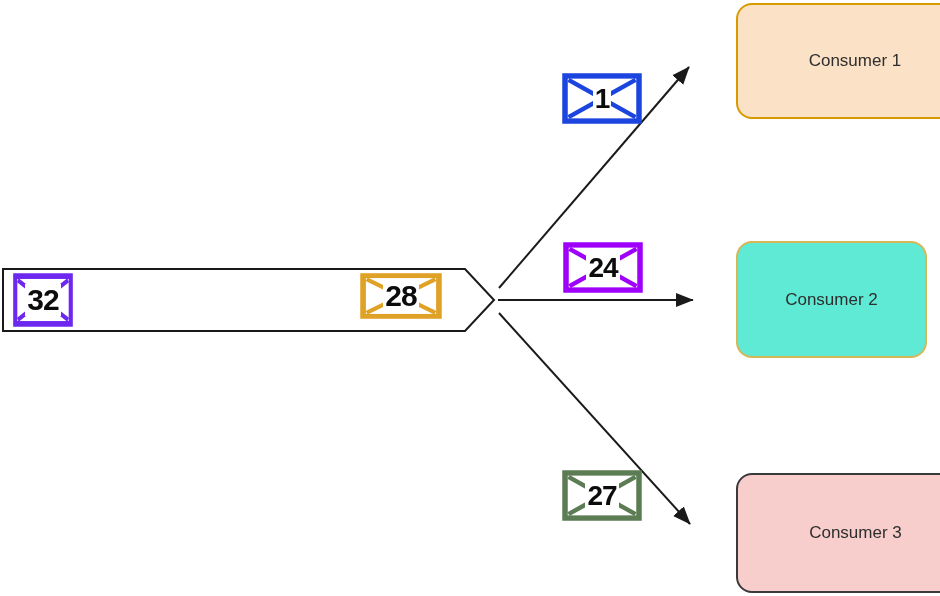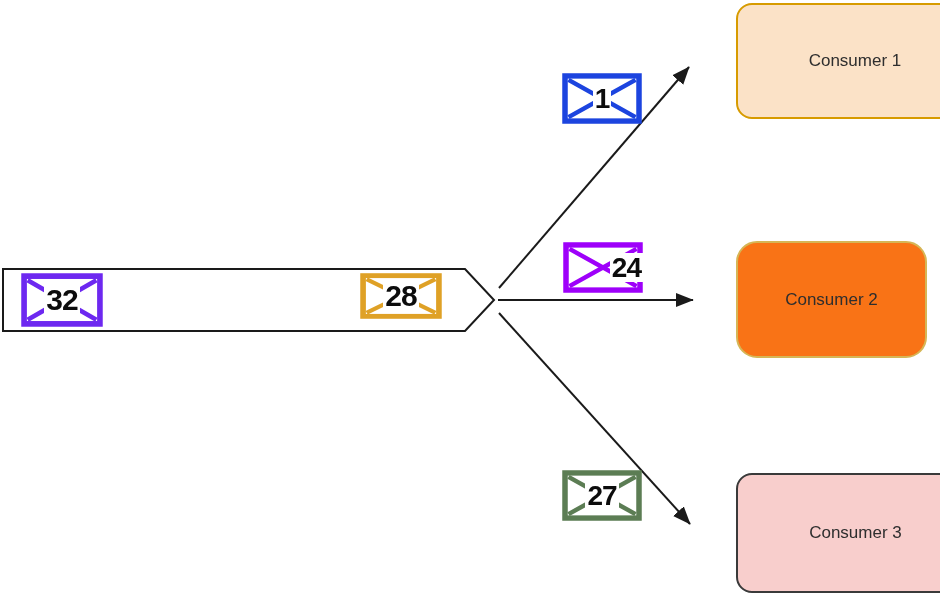--- a/index.html
+++ b/index.html
@@ -96,21 +96,21 @@
     <g>
       <line x1="499" y1="313" x2="690" y2="524" marker-end="url(#ah)"></line>
     </g>
   </svg>
 
   <div class="queue">
     <svg class="queue-shape" viewBox="0 0 494 64" preserveAspectRatio="none">
       <polygon points="1,1 463,1 492,32 463,63 1,63"></polygon>
     </svg>
 
-    <div class="envelope" style="left: 19px; top: 5px; width: 82px; height: 54px; color: rgb(109, 40, 240); text-align: center;">
+    <div class="envelope" style="left: 11px; top: 5px; width: 60px; height: 54px; color: rgb(109, 40, 240); text-align: center;">
       <svg class="env-svg" viewBox="0 0 80 52" preserveAspectRatio="none">
         <rect class="env-rect" x="3" y="3" width="74" height="46"></rect>
         <path class="env-x" d="M6.5 7 L40 26 L6.5 45"></path>
         <path class="env-x" d="M73.5 7 L40 26 L73.5 45"></path>
       </svg>
       <span class="env-num">32</span>
     </div>
 
 
 
@@ -127,21 +127,21 @@
 
   <div class="envelope small" style="left: 562px; top: 73px; width: 80px; height: 51px; color: rgb(28, 68, 223);">
     <svg class="env-svg" viewBox="0 0 80 52" preserveAspectRatio="none">
       <rect class="env-rect" x="3" y="3" width="74" height="46"></rect>
       <path class="env-x" d="M6.5 7 L40 26 L6.5 45"></path>
       <path class="env-x" d="M73.5 7 L40 26 L73.5 45"></path>
     </svg>
     <span class="env-num">1</span>
   </div>
 
-  <div class="envelope small" style="left: 563px; top: 242px; width: 80px; height: 51px; color: rgb(158, 0, 250); justify-content: flex-end;">
+  <div class="envelope small" style="left: 563px; top: 242px; width: 80px; height: 51px; color: rgb(158, 0, 250);">
     <svg class="env-svg" viewBox="0 0 80 52" preserveAspectRatio="none">
       <rect class="env-rect" x="3" y="3" width="74" height="46"></rect>
       <path class="env-x" d="M6.5 7 L40 26 L6.5 45"></path>
       <path class="env-x" d="M73.5 7 L40 26 L73.5 45"></path>
     </svg>
     <span class="env-num">24</span>
   </div>
 
   <div class="envelope small" style="left: 562px; top: 470px; width: 80px; height: 51px; color: rgb(92, 125, 84);">
     <svg class="env-svg" viewBox="0 0 80 52" preserveAspectRatio="none">
@@ -149,21 +149,21 @@
       <path class="env-x" d="M6.5 7 L40 26 L6.5 45"></path>
       <path class="env-x" d="M73.5 7 L40 26 L73.5 45"></path>
     </svg>
     <span class="env-num">27</span>
   </div>
 
   <div class="consumer" style="left: 699px; top: 3px; width: 238px; height: 116px; background-color: rgb(251, 226, 199); border-color: rgb(215, 155, 0);">
     <span class="consumer-label">Consumer 1</span>
   </div>
 
-  <div class="consumer" style="left: 699px; top: 241px; width: 191px; height: 117px; background-color: #f97316; border-color: rgb(214, 182, 86); border-radius: 21px;">
+  <div class="consumer" style="left: 699px; top: 241px; width: 191px; height: 117px; background-color: #5eead4; border-color: rgb(214, 182, 86);">
     <span class="consumer-label">Consumer 2</span>
   </div>
 
   <div class="consumer" style="left: 699px; top: 473px; width: 239px; height: 120px; background-color: rgb(248, 206, 204); border-color: rgb(58, 58, 58); justify-content: center;">
     <span class="consumer-label">Consumer 3</span>
   </div>
 
 </div>
 
 </body></html>

